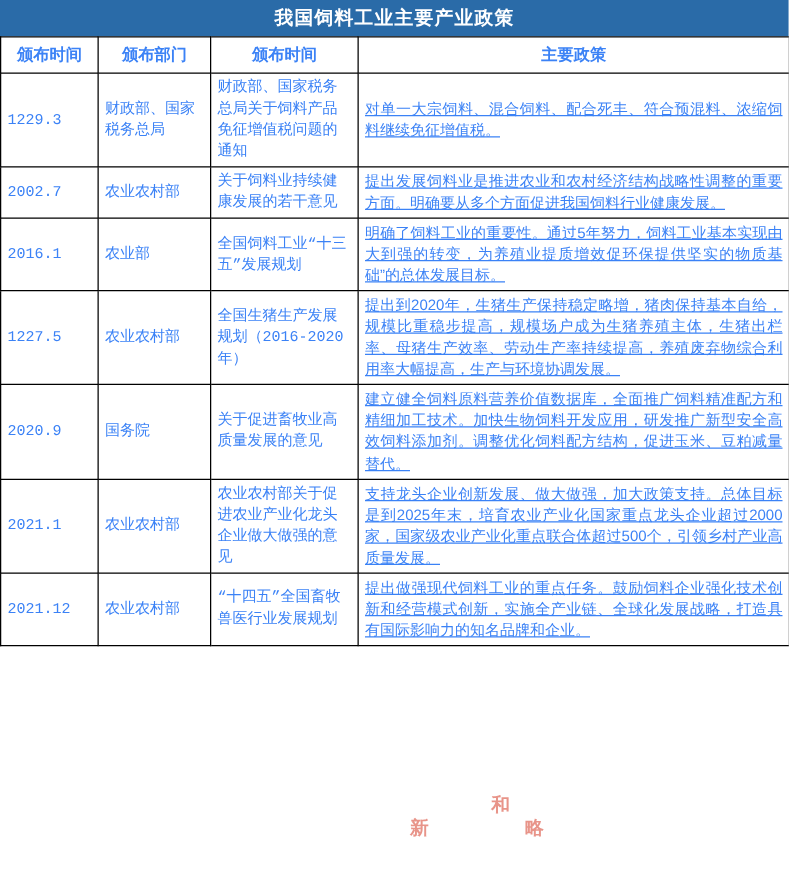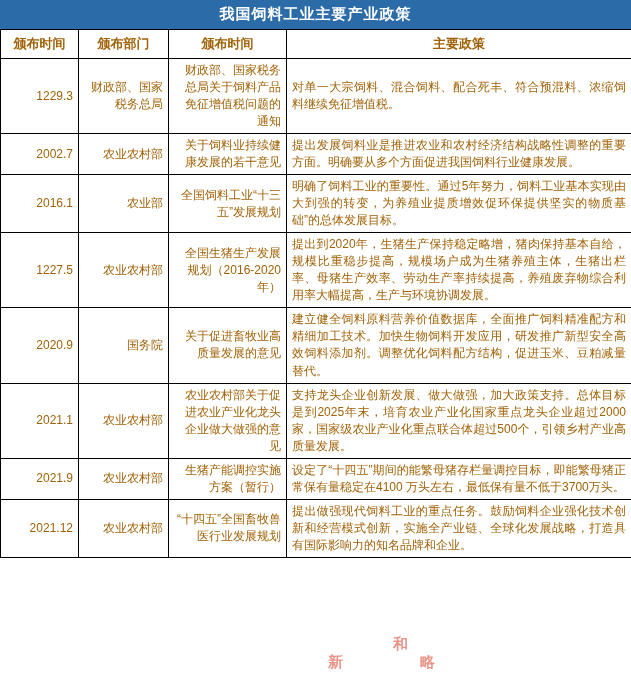--- a/index.html
+++ b/index.html
@@ -29,21 +29,21 @@
     justify-content: center;
     font-size: 15px;
     font-weight: bold;
     letter-spacing: 1px;
   }
   table.policy-table {
     width: 631px;
     border-collapse: collapse;
     table-layout: fixed;
     font-size: 12px;
-    color: #a16207;
+    color: #3b82f6;
   }
   table.policy-table th,
   table.policy-table td {
     border: 1px solid #000000;
     padding: 3px 5px;
     vertical-align: middle;
     line-height: 1.42;
     word-break: break-all;
   }
   table.policy-table thead th {
@@ -53,25 +53,27 @@
     height: 24px;
     padding: 2px 4px;
     background: #ffffff;
   }
   col.c-date   { width: 78px; }
   col.c-dept   { width: 90px; }
   col.c-name   { width: 118px; }
   col.c-policy { width: 345px; }
 
   td.date, td.dept, td.name {
-    text-align: right;
+    text-align: left;
+    font-family: Liberation Mono, monospace;
   }
   td.policy {
     text-align: justify;
     text-justify: inter-ideograph;
+    text-decoration: underline;
   }
   .wm {
     position: absolute;
     left: 0;
     top: 0;
     width: 631px;
     height: 695px;
     pointer-events: none;
   }
   .wm span {
@@ -140,26 +142,20 @@
         <td class="name">关于促进畜牧业高质量发展的意见</td>
         <td class="policy">建立健全饲料原料营养价值数据库，全面推广饲料精准配方和精细加工技术。加快生物饲料开发应用，研发推广新型安全高效饲料添加剂。调整优化饲料配方结构，促进玉米、豆粕减量替代。</td>
       </tr>
       <tr>
         <td class="date">2021.1</td>
         <td class="dept">农业农村部</td>
         <td class="name">农业农村部关于促进农业产业化龙头企业做大做强的意见</td>
         <td class="policy">支持龙头企业创新发展、做大做强，加大政策支持。总体目标是到2025年末，培育农业产业化国家重点龙头企业超过2000家，国家级农业产业化重点联合体超过500个，引领乡村产业高质量发展。</td>
       </tr>
       <tr>
-        <td class="date">2021.9</td>
-        <td class="dept">农业农村部</td>
-        <td class="name">生猪产能调控实施方案（暂行）</td>
-        <td class="policy">设定了“十四五”期间的能繁母猪存栏量调控目标，即能繁母猪正常保有量稳定在4100 万头左右，最低保有量不低于3700万头。</td>
-      </tr>
-      <tr>
         <td class="date">2021.12</td>
         <td class="dept">农业农村部</td>
         <td class="name">“十四五”全国畜牧兽医行业发展规划</td>
         <td class="policy">提出做强现代饲料工业的重点任务。鼓励饲料企业强化技术创新和经营模式创新，实施全产业链、全球化发展战略，打造具有国际影响力的知名品牌和企业。</td>
       </tr>
     </tbody>
   </table>
 
   <div class="wm">
     <span class="w1">和</span>

